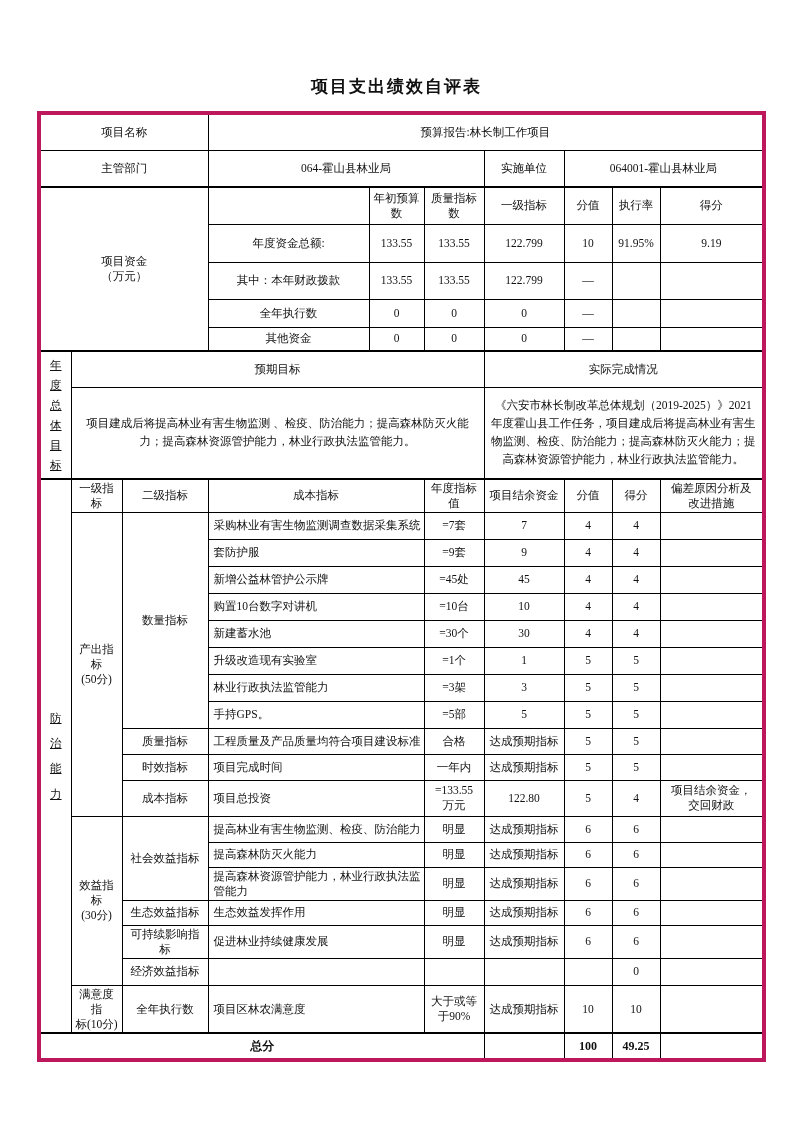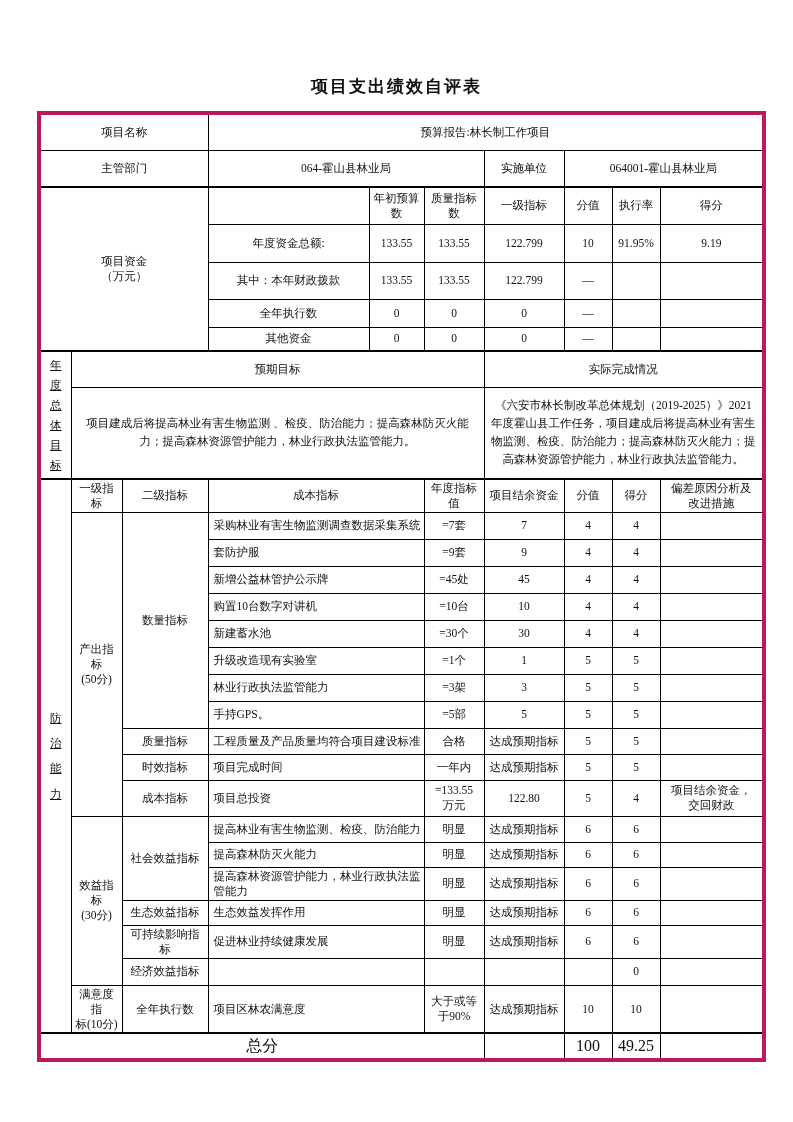--- a/index.html
+++ b/index.html
@@ -21,21 +21,21 @@
   td{
     border:1px solid #000;text-align:center;vertical-align:middle;
     font-size:11.5px;line-height:1.3;padding:1px 3px;
     white-space:pre-line;word-break:break-all;overflow:hidden;
   }
   td.l{text-align:left;padding-left:5px;}
   tr.hsec td{border-top-width:2px;}
   .vlabel{width:1em;margin:0 auto;word-break:break-all;text-align:center;text-decoration:underline;}
   .vlabel.goal{line-height:1.75;}
   .vlabel.perf{line-height:2.2;}
-  tr.total-row td{font-weight:normal;font-size:16px;}
+  tr.total-row td{font-weight:bold;font-size:12px;}
   td.goal-text{line-height:1.55;padding:4px 6px;}
 </style>
 </head>
 <body>
 
 <div class="page">
   <div class="title">项目支出绩效自评表</div>
 
   <table class="main">
     <colgroup>

